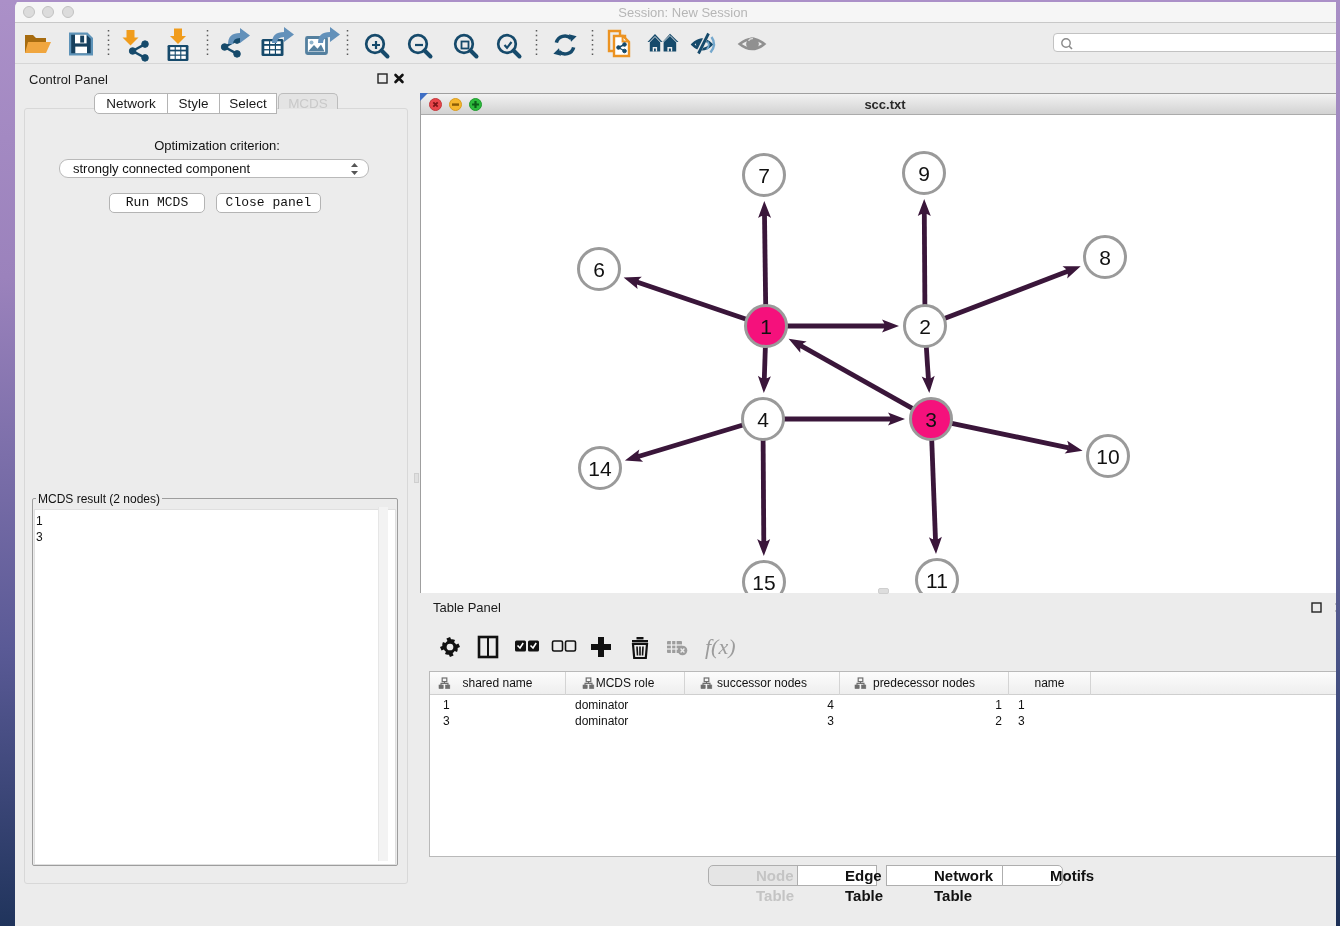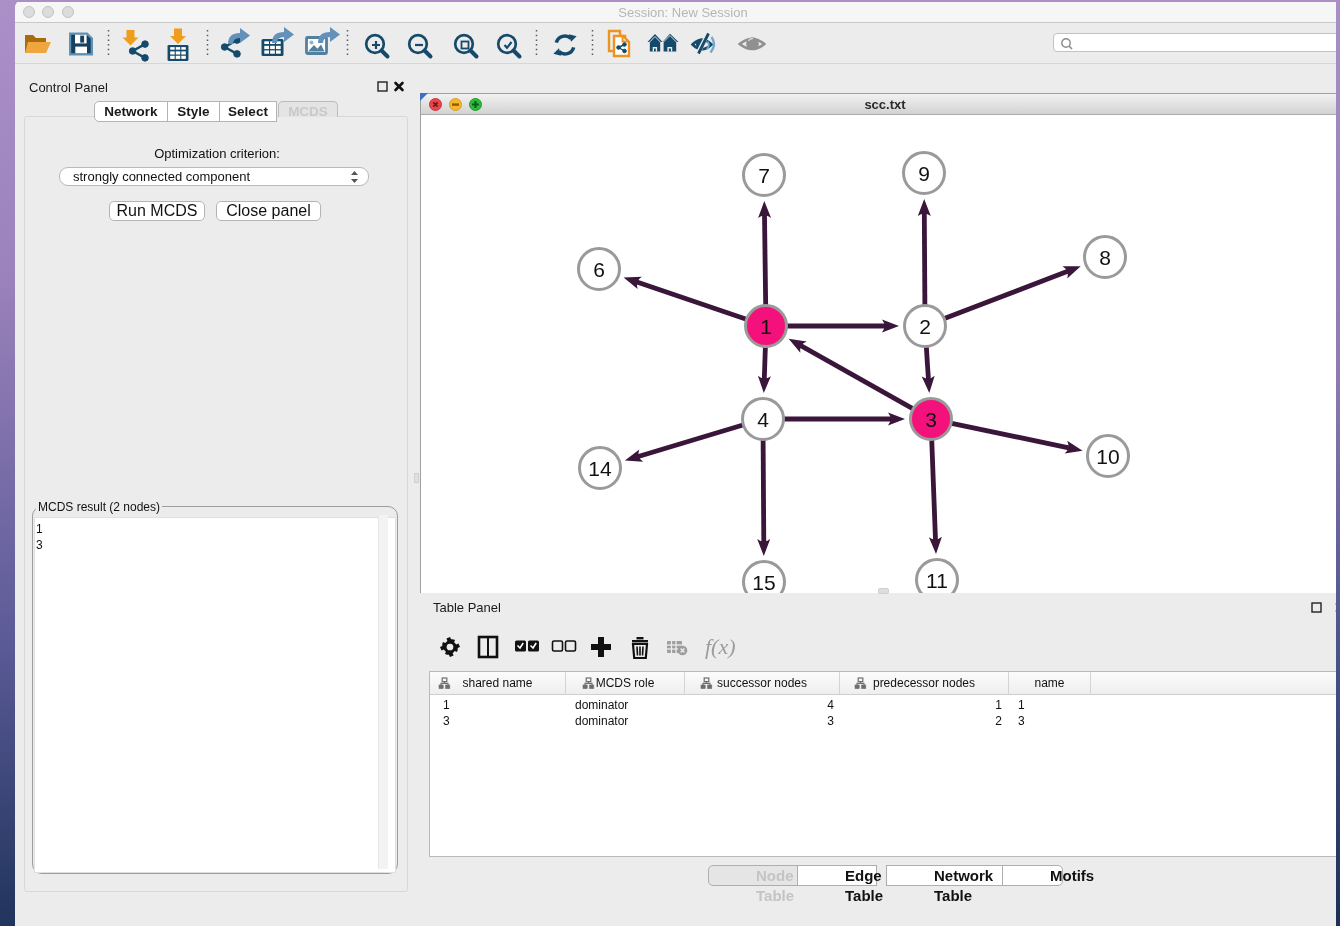--- a/index.html
+++ b/index.html
@@ -10,31 +10,31 @@
 #stripright { position:absolute; left:1336px; top:0; width:4px; height:926px; background:linear-gradient(180deg,#a98fc6 0%,#8f7ab4 40%,#4a5488 70%,#1c2f55 100%); z-index:60; }
 
 #titlebar { position:absolute; left:0; top:0; width:100%; height:23px; background:#f6f6f6; border-bottom:1px solid #c8c8c8; }
 .tl { position:absolute; top:6px; width:12px; height:12px; border-radius:50%; background:#dcdcdc; border:1px solid #c2c2c2; }
 #titlebar .t1{left:8px;} #titlebar .t2{left:27px;} #titlebar .t3{left:47px;}
 #titletext { position:absolute; top:5px; width:100%; text-align:center; font-size:13px; color:#b6b6b6; }
 
 #toolbar { position:absolute; left:0; top:23px; width:100%; height:41px; background:#ececec; border-bottom:1px solid #d6d6d6; }
 #search { position:absolute; left:1038px; top:10px; width:292px; height:19px; background:#fff; border:1px solid #c2c2c2; border-radius:4px; }
 
-#cpanel { position:absolute; left:0; top:64px; width:404px; height:827px; background:#ececec;margin-top:8px; }
+#cpanel { position:absolute; left:0; top:64px; width:404px; height:827px; background:#ececec; }
 #cpanel .hdr { position:absolute; left:14px; top:8px; font-size:13px; color:#1a1a1a; }
 .winbtns { position:absolute; top:9px; }
 #cptabs { position:absolute; left:79px; top:29px; height:21px; }
-.tab { position:absolute; top:0; height:21px; line-height:20px; text-align:center; font-size:13.5px; font-weight:bold; color:#1a1a1a; background:#fff; border:1px solid #b4b4b4; }
+.tab { position:absolute; top:0; height:21px; line-height:20px; text-align:center; font-size:13.5px; font-weight:normal; color:#1a1a1a; background:#fff; border:1px solid #b4b4b4; }
 .tabsel { background:#e4e4e4; color:#c9c9c9; border:1px solid #bcbcbc; border-bottom:none; border-radius:5px 5px 0 0; }
 #cpinner { position:absolute; left:9px; top:44px; width:384px; height:776px; background:#ececec; border:1px solid #d8d8d8; border-radius:3px; }
 #optlabel { position:absolute; left:0; top:74px; width:100%; text-align:center; font-size:13px; color:#111; }
 #dropdown { overflow:visible; position:absolute; left:44px; top:95px; width:310px; height:19px; background:#fff; border:1px solid #b9b9b9; border-radius:9px; font-size:13px; color:#111; line-height:18px; padding-left:13px; }
-.btn { position:absolute; height:20px; background:#fff; border:1px solid #b4b4b4; border-radius:5px; font-size:16px; color:#111; text-align:center; line-height:18px; }
-#fieldset { position:absolute; left:17px; top:434px; width:366px; height:368px; border:1px solid #9d9d9d; border-radius:10px; }
+.btn { position:absolute; height:20px; background:#fff; border:1px solid #b4b4b4; border-radius:5px; font-size:13px; color:#111; text-align:center; line-height:18px;font-family:Liberation Mono, monospace; }
+#fieldset { position:absolute; left:17px; top:434px; width:366px; height:368px; border:1px solid #9d9d9d; border-radius:2px; }
 #fieldset legend { position:absolute; left:3px; top:-7px; background:#ececec; padding:0 2px; font-size:12px; color:#111; }
 #fieldarea { position:absolute; left:1px; top:10px; width:362px; height:356px; background:#fff; border:1px solid #e0e0e0; font-size:12px; color:#111; line-height:16px; padding:3px 0 0 1px; }
 #fieldscroll { position:absolute; left:343px; top:-3px; width:10px; height:354px; background:#f3f3f3; border-left:1px solid #e6e6e6; }
 
 #netwin { position:absolute; left:405px; top:65px; width:930px; height:528px; background:#fff; border:1px solid #9f9f9f; border-bottom:none;margin-top:28px; }
 #nettitle { position:absolute; left:0; top:0; width:100%; height:21px; background:linear-gradient(180deg,#f2f2f2,#d2d2d2); border-bottom:1px solid #ababab; }
 #nettitle .txt { position:absolute; width:100%; top:3px; text-align:center; font-size:13px; font-weight:700; color:#2a2a2a; }
 #graph { position:absolute; left:0; top:22px; }
 
 #tpanel { position:absolute; left:405px; top:593px; width:931px; height:298px; background:#ececec; }

